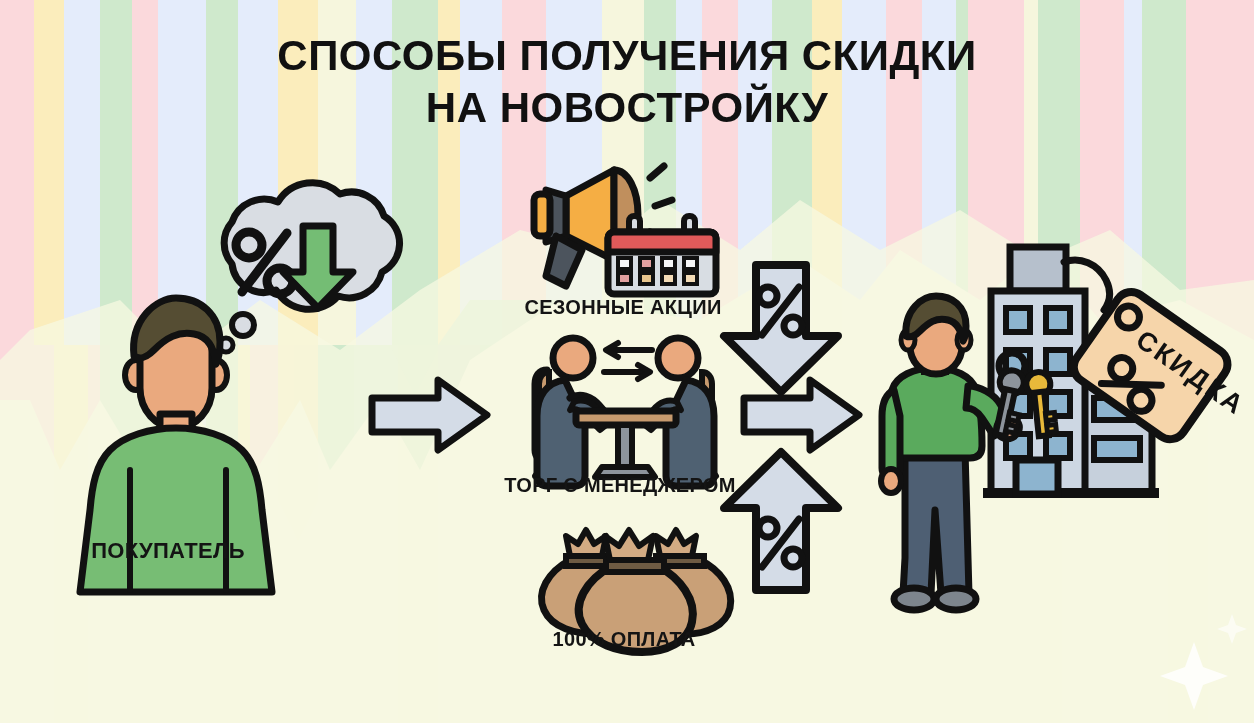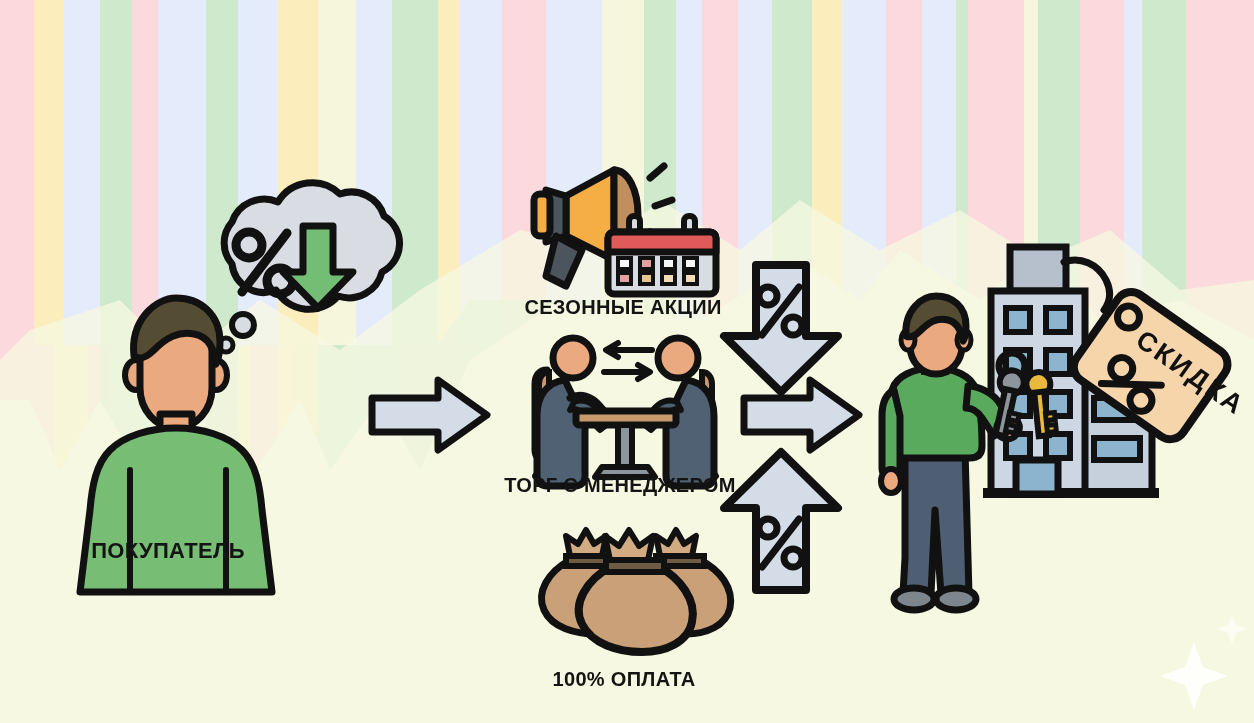--- a/index.html
+++ b/index.html
@@ -43,21 +43,21 @@
     font-size:20px;
     letter-spacing:0.3px;
     color:#141414;
     white-space:nowrap;
     text-align:center;
     transform:translateX(-50%);
   }
   .label-buyer{ left:168px; top:538px; font-size:22px;}
   .label-seasonal{ left:623px; top:296px;}
   .label-negotiate{ left:620px; top:474px;}
-  .label-payment{ left:624px; top:668px;}
+  .label-payment{ left:624px; top:628px;}
 </style>
 </head>
 <body>
 
 <div id="stage">
 
   <svg class="layer" viewBox="0 0 1254 723">
     <defs>
       <clipPath id="stageClip">
           <rect x="0" y="0" width="1254" height="723"></rect>
@@ -150,20 +150,24 @@
 
       <polygon points="0,723 0,400 30,400 60,470 100,400 148,480 200,420 250,480 300,400 330,470 380,400 420,470 470,360 560,300 700,320 800,260 860,300 900,250 980,300 1040,250 1100,320 1180,300 1254,340 1254,723" fill="#f7f8e2" opacity="0.93"></polygon>
 
       <polygon points="30,330 120,300 180,360 260,300 340,350 420,290 520,230 600,250 660,200 740,250 800,200 880,250 960,210 1040,260 1110,230 1180,290 1254,280 1254,723 0,723 0,360" fill="#f7f8e2" opacity="0.75"></polygon>
 
       <path d="M1194 642 L1203 667 L1228 676 L1203 685 L1194 710 L1185 685 L1160 676 L1185 667 Z" fill="#ffffff" opacity="0.82"></path>
       <path d="M1232 614 L1236 625 L1247 629 L1236 633 L1232 644 L1228 633 L1217 629 L1228 625 Z" fill="#ffffff" opacity="0.6"></path>
     </g>
   </svg>
 
+  <div class="title-block">
+    <div class="title-line">СПОСОБЫ ПОЛУЧЕНИЯ СКИДКИ</div>
+    <div class="title-line">НА НОВОСТРОЙКУ</div>
+  </div>
 
   <svg class="layer" viewBox="0 0 1254 723">
 
     <g>
       <path d="M232 222
                a34 34 0 0 1 46 -20
                a40 40 0 0 1 62 -8
                a34 34 0 0 1 44 22
                a32 32 0 0 1 -2 56
                a34 34 0 0 1 -44 24

